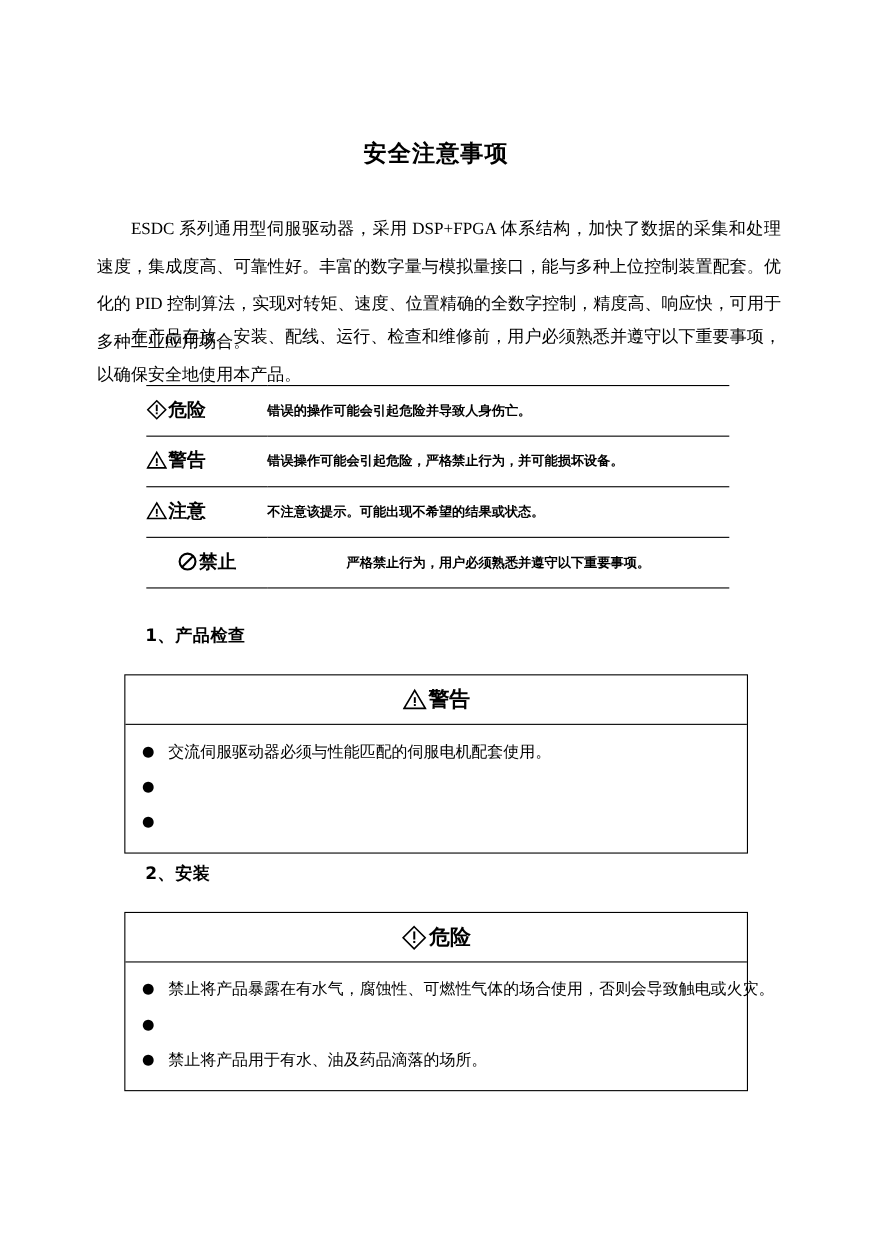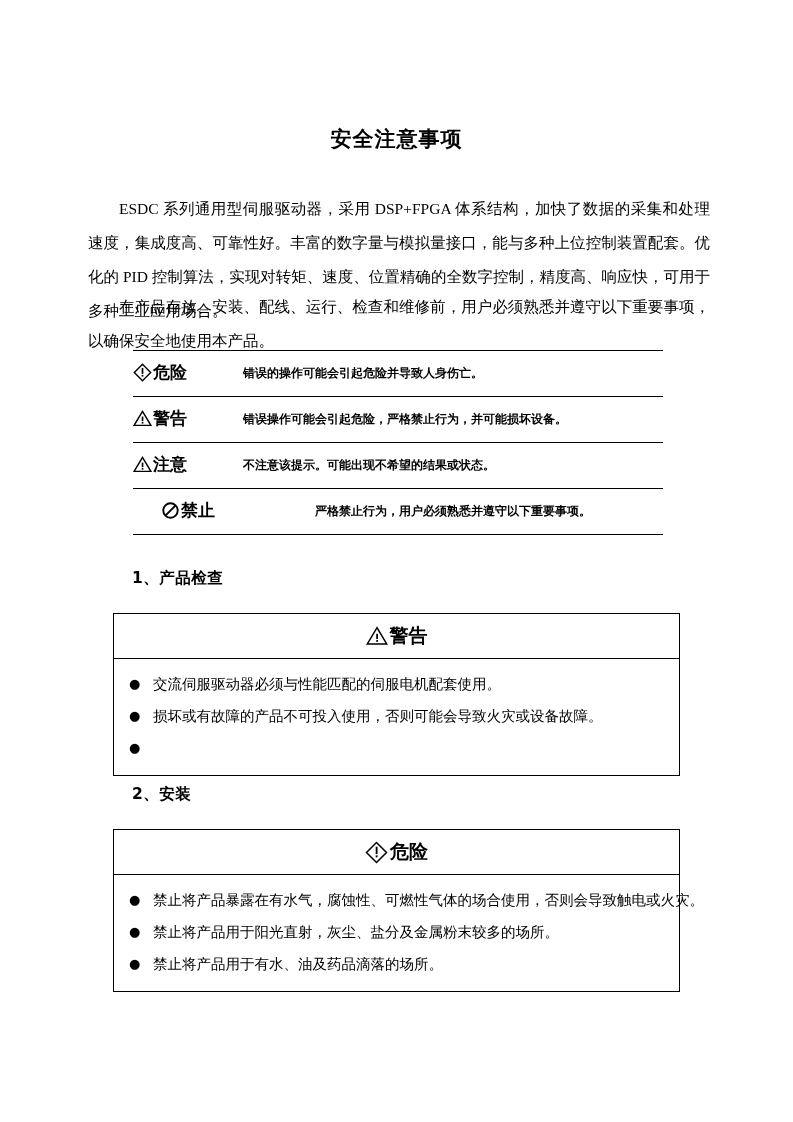--- a/index.html
+++ b/index.html
@@ -252,21 +252,20 @@
         <span>警告</span>
       </span>
     </div>
     <div class="callout-body">
       <div class="bullet-row">
         <span class="bullet-dot">●</span>
         <span class="bullet-text">交流伺服驱动器必须与性能匹配的伺服电机配套使用。</span>
       </div>
       <div class="bullet-row">
         <span class="bullet-dot">●</span>
-        <span class="bullet-text">损坏或有故障的产品不可投入使用，否则可能会导致火灾或设备故障。</span>
       </div>
       <div class="bullet-row">
         <span class="bullet-dot">●</span>
       </div>
     </div>
   </div>
 
   <div class="sec-heading" id="sec2-heading">2、安装</div>
 
   <div class="callout" id="callout2">
@@ -282,21 +281,20 @@
         <span>危险</span>
       </span>
     </div>
     <div class="callout-body">
       <div class="bullet-row">
         <span class="bullet-dot">●</span>
         <span class="bullet-text">禁止将产品暴露在有水气，腐蚀性、可燃性气体的场合使用，否则会导致触电或火灾。</span>
       </div>
       <div class="bullet-row">
         <span class="bullet-dot">●</span>
-        <span class="bullet-text">禁止将产品用于阳光直射，灰尘、盐分及金属粉末较多的场所。</span>
       </div>
       <div class="bullet-row">
         <span class="bullet-dot">●</span>
         <span class="bullet-text">禁止将产品用于有水、油及药品滴落的场所。</span>
       </div>
     </div>
   </div>
 
 </div>
 

